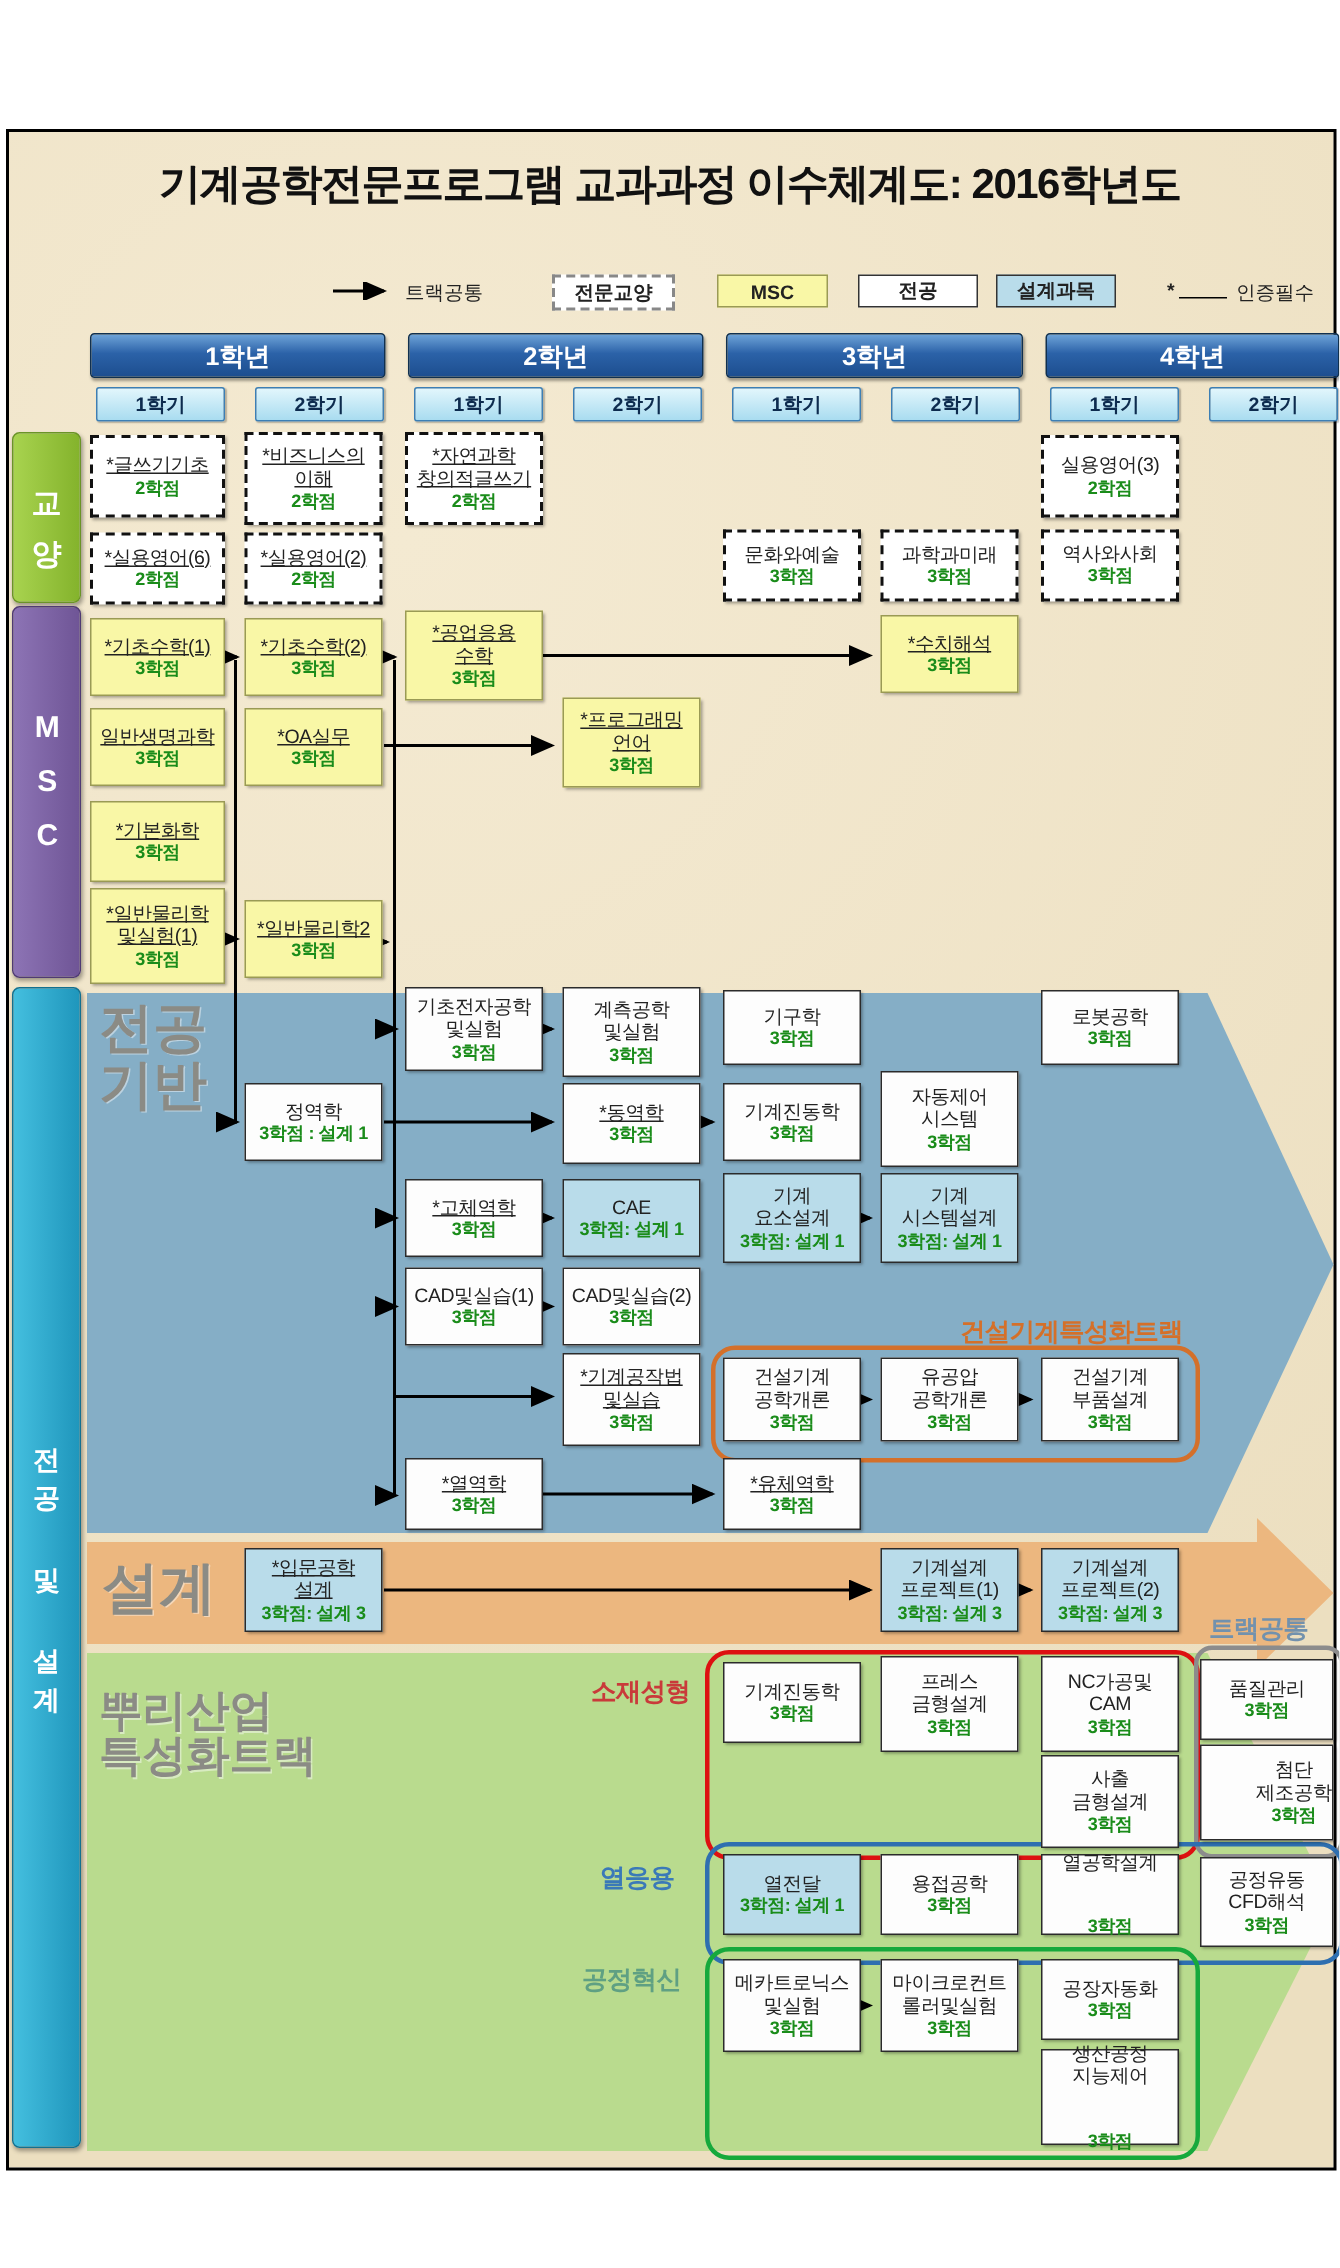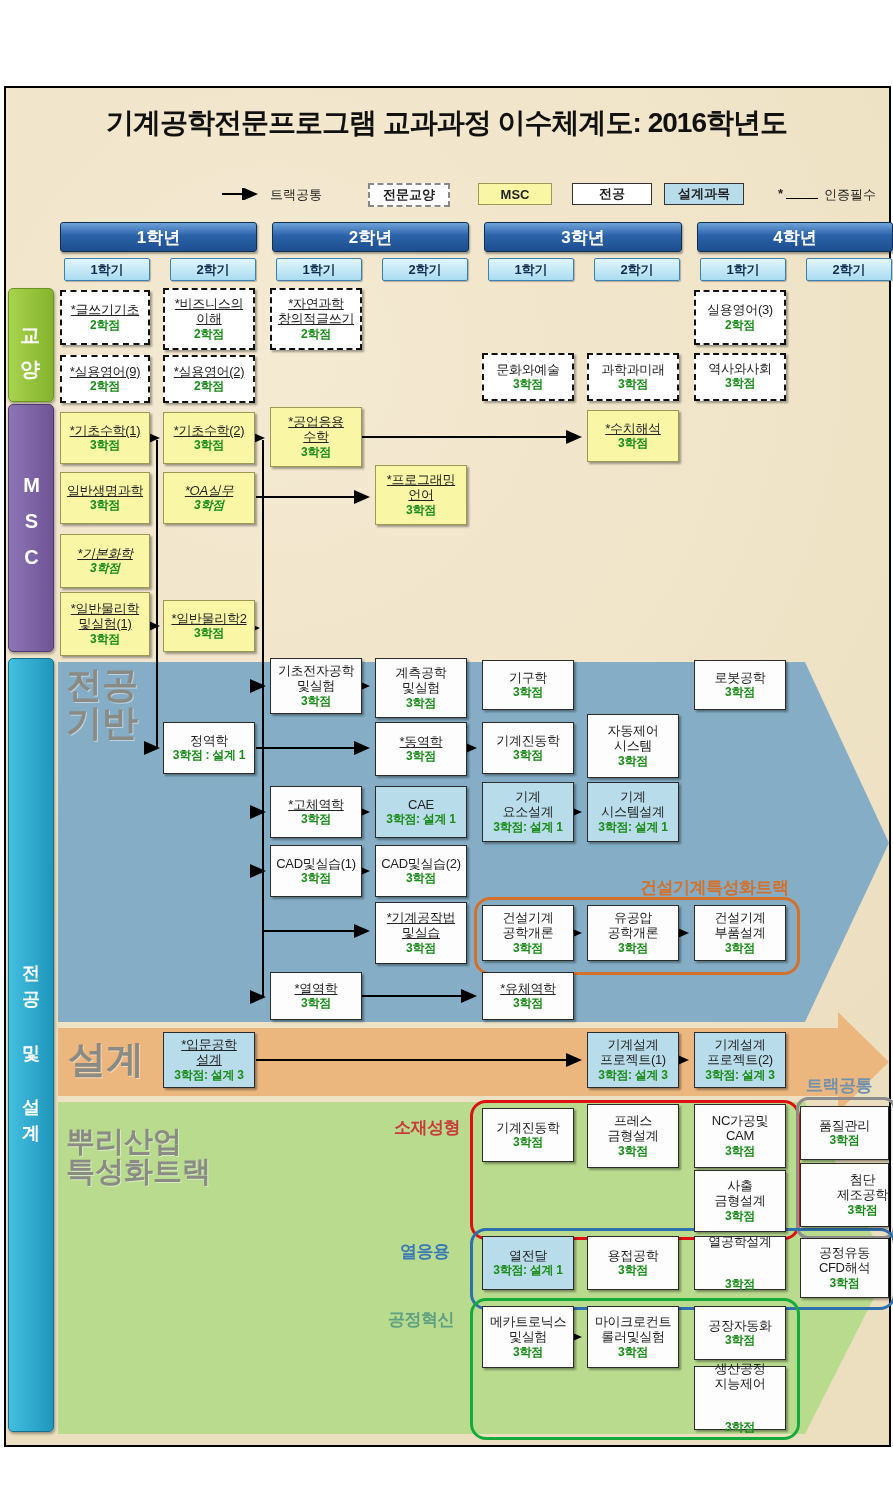--- a/index.html
+++ b/index.html
@@ -154,21 +154,21 @@
       </div>
       <div class="box general cert" style="left: 270px; top: 288px; width: 92px; height: 62px;">
         <div class="nm">*자연과학<br>창의적글쓰기</div>
         <div class="cr">2학점</div>
       </div>
       <div class="box general" style="left: 694px; top: 290px; width: 92px; height: 55px;">
         <div class="nm">실용영어(3)</div>
         <div class="cr">2학점</div>
       </div>
       <div class="box general cert" style="left: 60px; top: 355px; width: 90px; height: 48px;">
-        <div class="nm">*실용영어(9)</div>
+        <div class="nm">*실용영어(6)</div>
         <div class="cr">2학점</div>
       </div>
       <div class="box general cert" style="left: 163px; top: 355px; width: 92px; height: 48px;">
         <div class="nm">*실용영어(2)</div>
         <div class="cr">2학점</div>
       </div>
       <div class="box general" style="left: 482px; top: 353px; width: 92px; height: 48px;">
         <div class="nm">문화와예술</div>
         <div class="cr">3학점</div>
       </div>
@@ -193,29 +193,29 @@
         <div class="cr">3학점</div>
       </div>
       <div class="box msc cert" style="left: 587px; top: 410px; width: 92px; height: 52px;">
         <div class="nm">*수치해석</div>
         <div class="cr">3학점</div>
       </div>
       <div class="box msc cert" style="left: 60px; top: 472px; width: 90px; height: 52px;">
         <div class="nm">일반생명과학</div>
         <div class="cr">3학점</div>
       </div>
-      <div class="box msc cert" style="left: 163px; top: 472px; width: 92px; height: 52px; font-style: italic;">
+      <div class="box msc cert" style="left: 163px; top: 472px; width: 92px; height: 52px;">
         <div class="nm">*OA실무</div>
         <div class="cr">3학점</div>
       </div>
       <div class="box msc cert" style="left: 375px; top: 465px; width: 92px; height: 60px;">
         <div class="nm">*프로그래밍<br>언어</div>
         <div class="cr">3학점</div>
       </div>
-      <div class="box msc cert" style="left: 60px; top: 534px; width: 90px; height: 54px; font-style: italic;">
+      <div class="box msc cert" style="left: 60px; top: 534px; width: 90px; height: 54px;">
         <div class="nm">*기본화학</div>
         <div class="cr">3학점</div>
       </div>
       <div class="box msc cert" style="left: 60px; top: 592px; width: 90px; height: 64px;">
         <div class="nm">*일반물리학<br>및실험(1)</div>
         <div class="cr">3학점</div>
       </div>
       <div class="box msc cert" style="left: 163px; top: 600px; width: 92px; height: 52px;">
         <div class="nm">*일반물리학2</div>
         <div class="cr">3학점</div>

